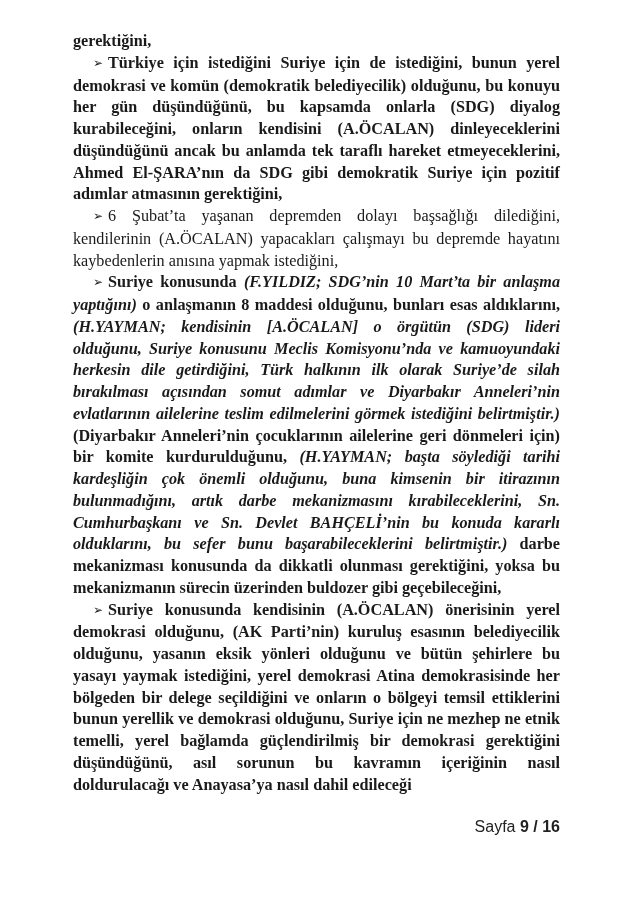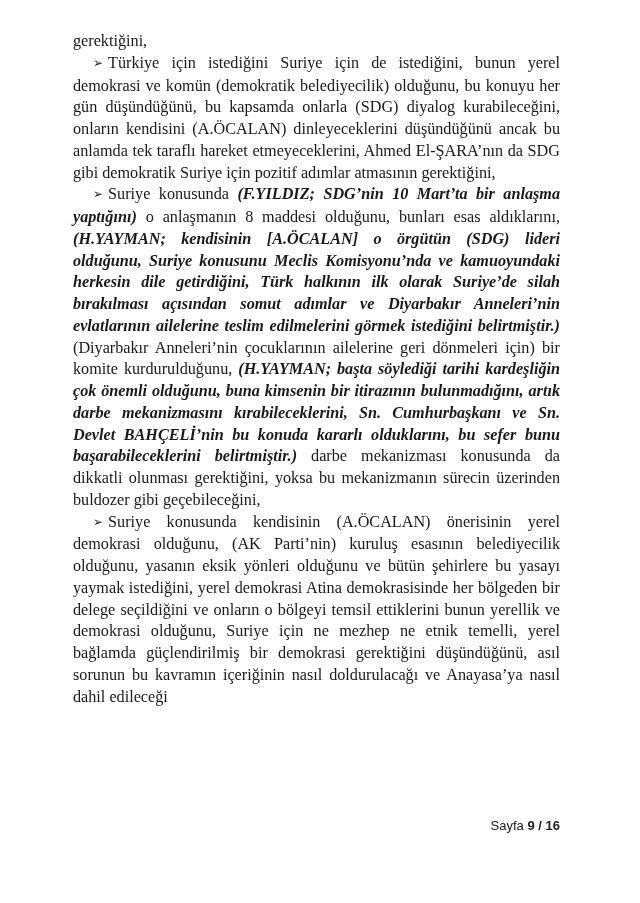--- a/index.html
+++ b/index.html
@@ -5,44 +5,47 @@
   html, body { margin:0; padding:0; background:#ffffff; }
   body { width:640px; height:903px; position:relative; overflow:hidden; }
   .page {
     position:absolute; left:73px; top:31px; width:487px;
     font-family:"Liberation Serif", "DejaVu Serif", serif;
     font-size:16.2px; line-height:21.75px; color:#1a1a1a;
     text-align:justify;
   }
   .para { margin:0; text-indent:0; }
   .para.indent { text-indent:10px; }
-  .b { font-weight:normal; }
+  .b { font-weight:bold; }
   .bi { font-weight:bold; font-style:italic; }
   .arrow { display:inline-block; font-size:12px; margin-right:5px; transform:translateY(-1px); }
   .footer {
     position:absolute; top:818px; right:80px;
     font-family:"Liberation Sans", "DejaVu Sans", sans-serif;
-    font-size:13px; color:#222;
+    font-size:16px; color:#222;
   }
   .footer .num { font-weight:bold; }
 </style>
 </head>
 <body>
 
 <div class="page">
   <p class="para">
     <span class="b">gerektiğini,</span>
   </p>
 
 
   <p class="para indent">
     <span class="arrow">➢</span><span class="b">Türkiye için istediğini Suriye için de istediğini, bunun yerel demokrasi ve komün (demokratik belediyecilik) olduğunu, bu konuyu her gün düşündüğünü, bu kapsamda onlarla (SDG) diyalog kurabileceğini, onların kendisini (A.ÖCALAN) dinleyeceklerini düşündüğünü ancak bu anlamda tek taraflı hareket etmeyeceklerini, Ahmed El-ŞARA’nın da SDG gibi demokratik Suriye için pozitif adımlar atmasının gerektiğini,</span>
   </p>
 
 
+  <p class="para indent">
+    <span class="arrow">➢</span><span>6 Şubat’ta yaşanan depremden dolayı başsağlığı dilediğini, kendilerinin (A.ÖCALAN) yapacakları çalışmayı bu depremde hayatını kaybedenlerin anısına yapmak istediğini,</span>
+  </p>
 
   <p class="para indent">
     <span class="arrow">➢</span><span class="b">Suriye konusunda </span><span class="bi">(F.YILDIZ; SDG’nin 10 Mart’ta bir anlaşma yaptığını)</span><span class="b"> o anlaşmanın 8 maddesi olduğunu, bunları esas aldıklarını, </span><span class="bi">(H.YAYMAN; kendisinin [A.ÖCALAN] o örgütün (SDG) lideri olduğunu, Suriye konusunu Meclis Komisyonu’nda ve kamuoyundaki herkesin dile getirdiğini, Türk halkının ilk olarak Suriye’de silah bırakılması açısından somut adımlar ve Diyarbakır Anneleri’nin evlatlarının ailelerine teslim edilmelerini görmek istediğini belirtmiştir.)</span><span class="b"> (Diyarbakır Anneleri’nin çocuklarının ailelerine geri dönmeleri için) bir komite kurdurulduğunu, </span><span class="bi">(H.YAYMAN; başta söylediği tarihi kardeşliğin çok önemli olduğunu, buna kimsenin bir itirazının bulunmadığını, artık darbe mekanizmasını kırabileceklerini, Sn. Cumhurbaşkanı ve Sn. Devlet BAHÇELİ’nin bu konuda kararlı olduklarını, bu sefer bunu başarabileceklerini belirtmiştir.)</span><span class="b"> darbe mekanizması konusunda da dikkatli olunması gerektiğini, yoksa bu mekanizmanın sürecin üzerinden buldozer gibi geçebileceğini,</span>
   </p>
 
   <p class="para indent">
     <span class="arrow">➢</span><span class="b">Suriye konusunda kendisinin (A.ÖCALAN) önerisinin yerel demokrasi olduğunu, (AK Parti’nin) kuruluş esasının belediyecilik olduğunu, yasanın eksik yönleri olduğunu ve bütün şehirlere bu yasayı yaymak istediğini, yerel demokrasi Atina demokrasisinde her bölgeden bir delege seçildiğini ve onların o bölgeyi temsil ettiklerini bunun yerellik ve demokrasi olduğunu, Suriye için ne mezhep ne etnik temelli, yerel bağlamda güçlendirilmiş bir demokrasi gerektiğini düşündüğünü, asıl sorunun bu kavramın içeriğinin nasıl doldurulacağı ve Anayasa’ya nasıl dahil edileceği</span>
   </p>
 </div>
 

